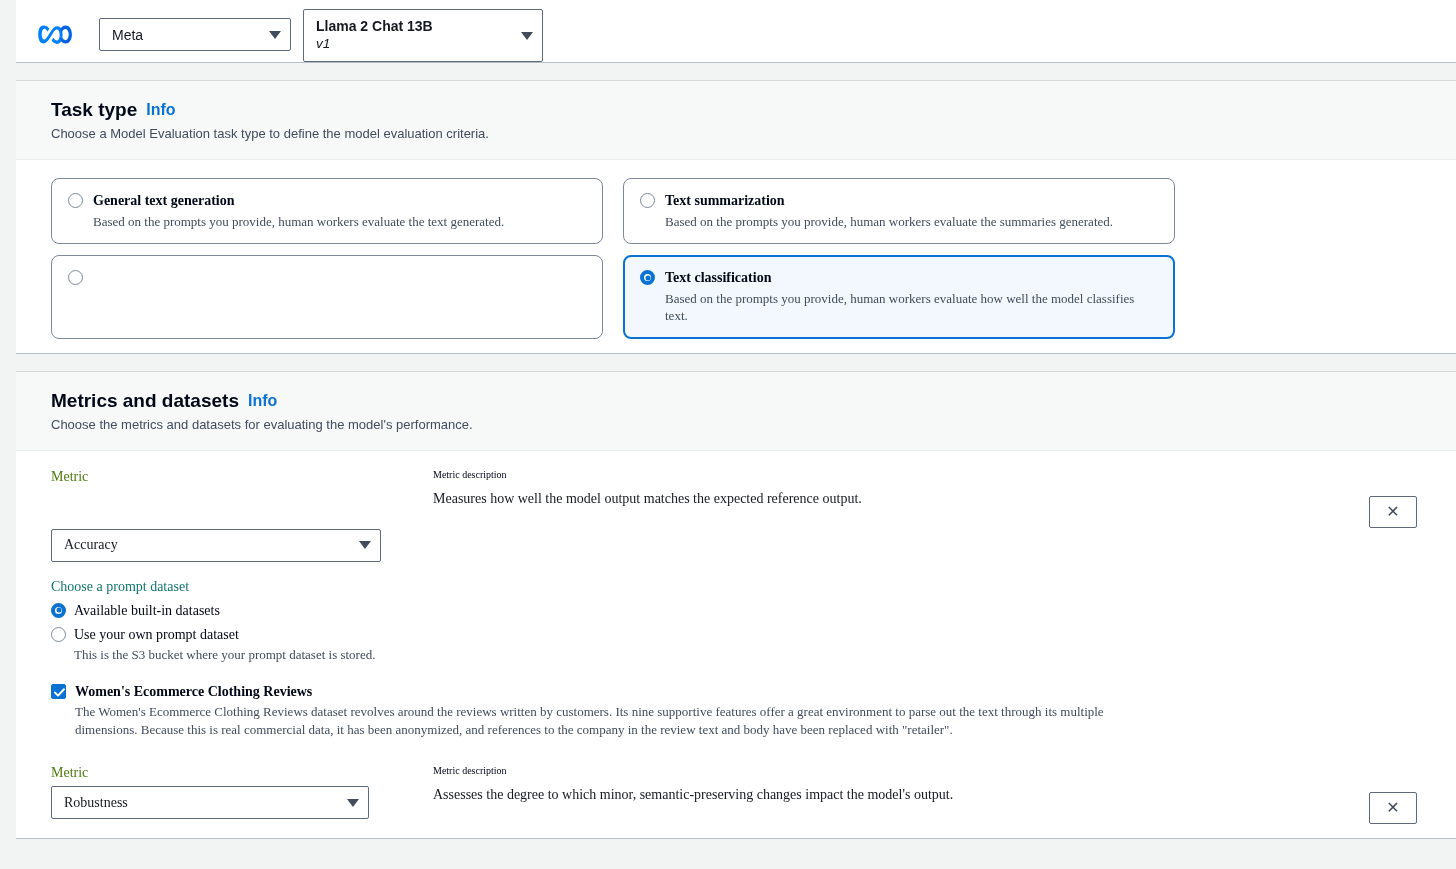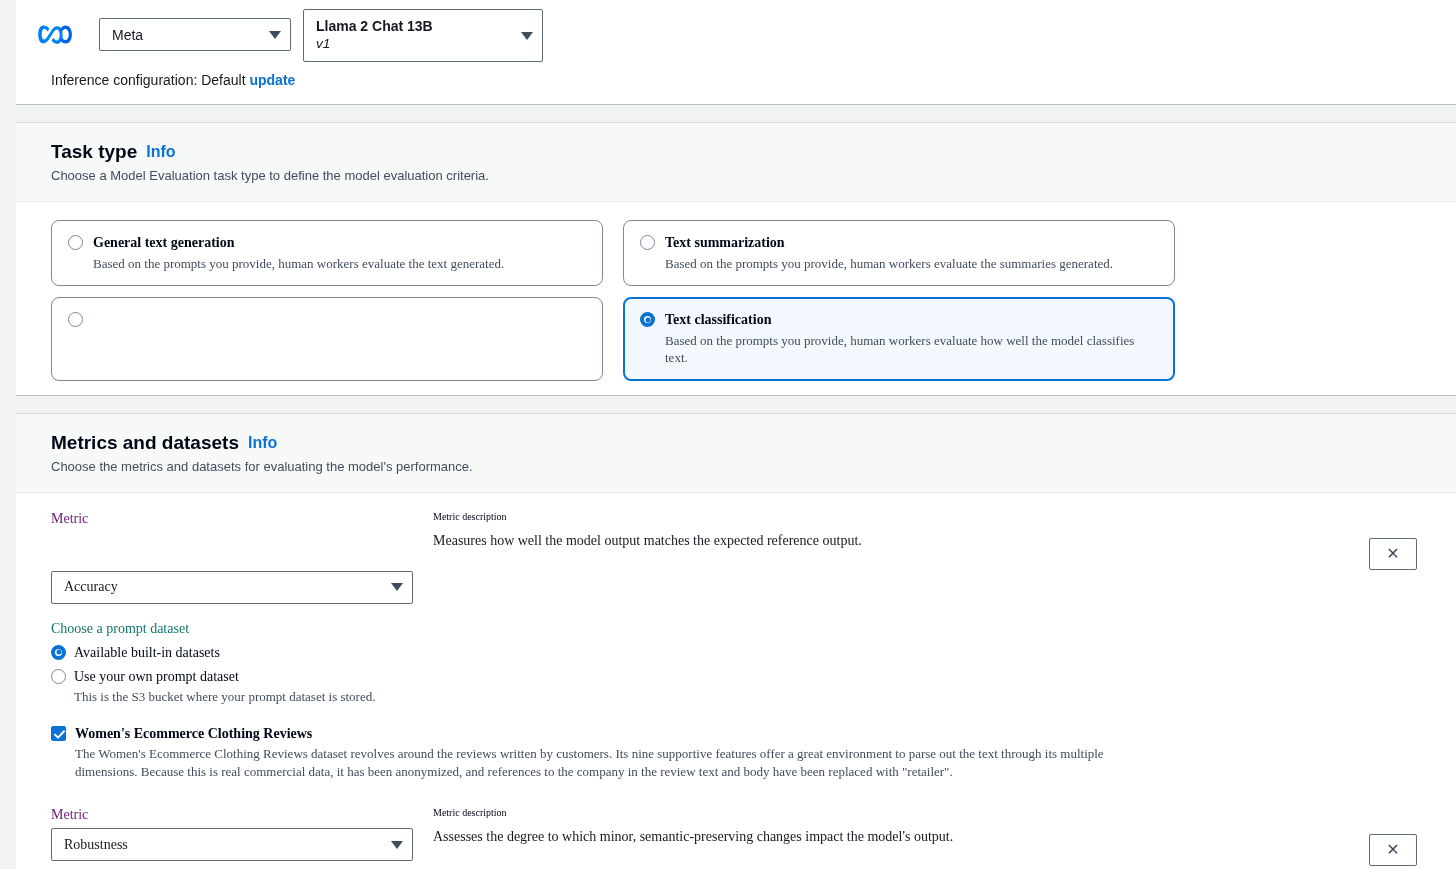--- a/index.html
+++ b/index.html
@@ -118,21 +118,21 @@
   .radio.on { border: 4.5px solid #0972d3; background:#fff; }
   .radio.on::after {
     content:""; position:absolute; left:50%; top:50%;
     width:5px; height:5px; border-radius:50%; background:#0972d3;
     transform: translate(-50%,-50%);
   }
 
   
   .metric-row { display: flex; align-items: flex-start; }
   .metric-left { width: 380px; flex: 0 0 380px; }
-  .field-label { font-size: 14px; color: #701a75; margin-bottom: 5px; }
+  .field-label { font-size: 14px; color: #4d7c0f; margin-bottom: 5px; }
   .metric-mid { flex: 1 1 auto; padding-left: 2px; }
   .metric-desc-label { font-size: 10px; color: #000716; margin-bottom: 5px; }
   .metric-desc-text { font-size: 14px; color: #16191f; padding-top: 6px; }
   .metric-right { flex: 0 0 60px; display: flex; justify-content: flex-end; padding-right: 4px; }
   .x-btn {
     width: 48px; height: 32px;
     border: 1px solid #5f6b7a; border-radius: 2px;
     background: #fff; cursor: pointer;
     display: flex; align-items: center; justify-content: center;
   }
@@ -181,24 +181,20 @@
 
       <div class="select-box model">
         <span class="vals">
           <span class="m-name">Llama 2 Chat 13B</span>
           <span class="m-ver">v1</span>
         </span>
         <span class="caret"></span>
       </div>
     </div>
 
-    <div class="infer-line">
-      <span>Inference configuration: Default</span>
-      <a class="link">update</a>
-    </div>
   </div>
 
   <div class="gap"></div>
 
   <div class="card">
     <div class="sec-header">
       <span class="sec-title">Task type</span><a class="info-link">Info</a>
       <div class="sec-desc">Choose a Model Evaluation task type to define the model evaluation criteria.</div>
     </div>
 
@@ -243,21 +239,21 @@
     <div class="sec-header">
       <span class="sec-title">Metrics and datasets</span><a class="info-link">Info</a>
       <div class="sec-desc">Choose the metrics and datasets for evaluating the model's performance.</div>
     </div>
 
     <div class="sec-body">
 
       <div class="metric-row">
         <div class="metric-left">
           <div class="field-label">Metric</div>
-          <div class="select-box" style="width:362px;margin-top:44px;">
+          <div class="select-box" style="width:330px;margin-top:44px;">
             <span>Accuracy</span>
             <span class="caret"></span>
           </div>
         </div>
         <div class="metric-mid">
           <div class="metric-desc-label">Metric description</div>
           <div class="metric-desc-text">Measures how well the model output matches the expected reference output.</div>
         </div>
         <div class="metric-right">
           <div class="x-btn" style="margin-top:27px">
@@ -291,21 +287,21 @@
         </span>
         <span>
           <span class="ds-title">Women's Ecommerce Clothing Reviews</span>
           <span class="ds-desc" style="display:block">The Women's Ecommerce Clothing Reviews dataset revolves around the reviews written by customers. Its nine supportive features offer a great environment to parse out the text through its multiple dimensions. Because this is real commercial data, it has been anonymized, and references to the company in the review text and body have been replaced with "retailer".</span>
         </span>
       </div>
 
       <div class="metric-row metric2-wrap">
         <div class="metric-left">
           <div class="field-label">Metric</div>
-          <div class="select-box" style="width:362px;">
+          <div class="select-box" style="width:318px;">
             <span>Robustness</span>
             <span class="caret"></span>
           </div>
         </div>
         <div class="metric-mid">
           <div class="metric-desc-label">Metric description</div>
           <div class="metric-desc-text">Assesses the degree to which minor, semantic-preserving changes impact the model's output.</div>
         </div>
         <div class="metric-right">
           <div class="x-btn" style="margin-top:27px">

